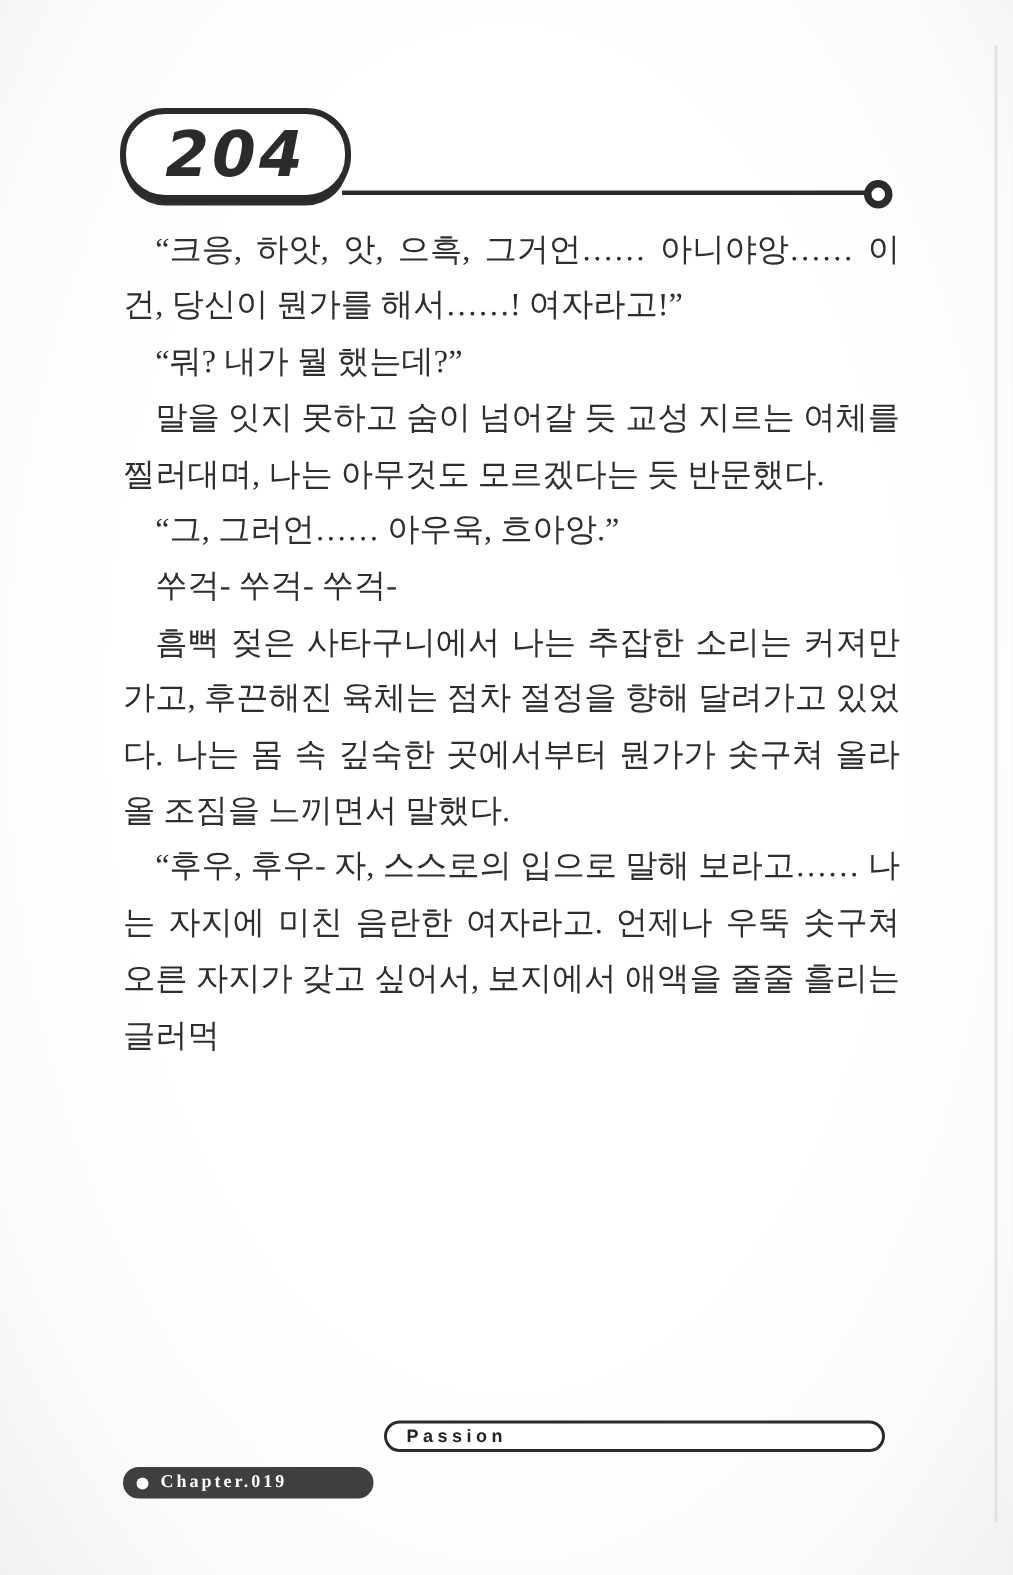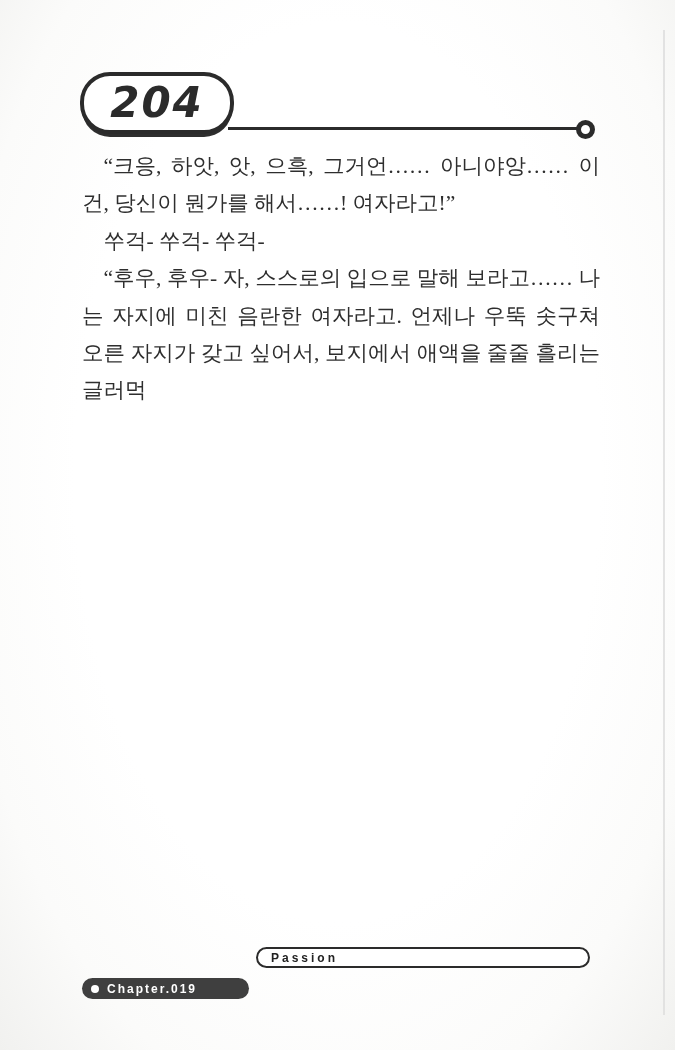--- a/index.html
+++ b/index.html
@@ -48,21 +48,21 @@
     text-align: justify;
     word-break: break-all;
   }
   .body-text p { margin: 0; text-indent: 1em; }
   
   .chapter-pill {
     position: absolute; left: 82px; top: 978px;
     width: 167px; height: 21px;
     background: #3f3f3f; border-radius: 11px;
     display: flex; align-items: center;
-    font-family: Liberation Sans, sans-serif;
+    font-family: Liberation Serif, serif;
   }
   .chapter-dot {
     width: 8px; height: 8px; border-radius: 50%;
     background: #ffffff; margin: 0 8px 0 9px;
   }
   .chapter-pill span.lbl {
     color: #ffffff; font-size: 12px; font-weight: bold;
     letter-spacing: 2px; transform: translateY(-0.5px);
   }
   .section-pill {
@@ -93,21 +93,25 @@
   <header>
     <div class="page-badge">
       <span>204</span>
     </div>
     <div class="header-rule"></div>
     <div class="header-ring"></div>
   </header>
 
   <main class="body-text">
     <p>“크응, 하앗, 앗, 으흑, 그거언…… 아니야앙…… 이건, 당신이 뭔가를 해서……! 여자라고!”</p>
+    <p>“뭐? 내가 뭘 했는데?”</p>
+    <p>말을 잇지 못하고 숨이 넘어갈 듯 교성 지르는 여체를 찔러대며, 나는 아무것도 모르겠다는 듯 반문했다.</p>
+    <p>“그, 그러언…… 아우욱, 흐아앙.”</p>
     <p>쑤걱- 쑤걱- 쑤걱-</p>
+    <p>흠뻑 젖은 사타구니에서 나는 추잡한 소리는 커져만 가고, 후끈해진 육체는 점차 절정을 향해 달려가고 있었다. 나는 몸 속 깊숙한 곳에서부터 뭔가가 솟구쳐 올라올 조짐을 느끼면서 말했다.</p>
     <p>“후우, 후우- 자, 스스로의 입으로 말해 보라고…… 나는 자지에 미친 음란한 여자라고. 언제나 우뚝 솟구쳐 오른 자지가 갖고 싶어서, 보지에서 애액을 줄줄 흘리는 글러먹</p>
   </main>
 
   <footer>
     <div class="chapter-pill">
       <span class="chapter-dot"></span>
       <span class="lbl">Chapter.019</span>
     </div>
     <div class="section-pill">
       <span class="lbl">Passion</span>

